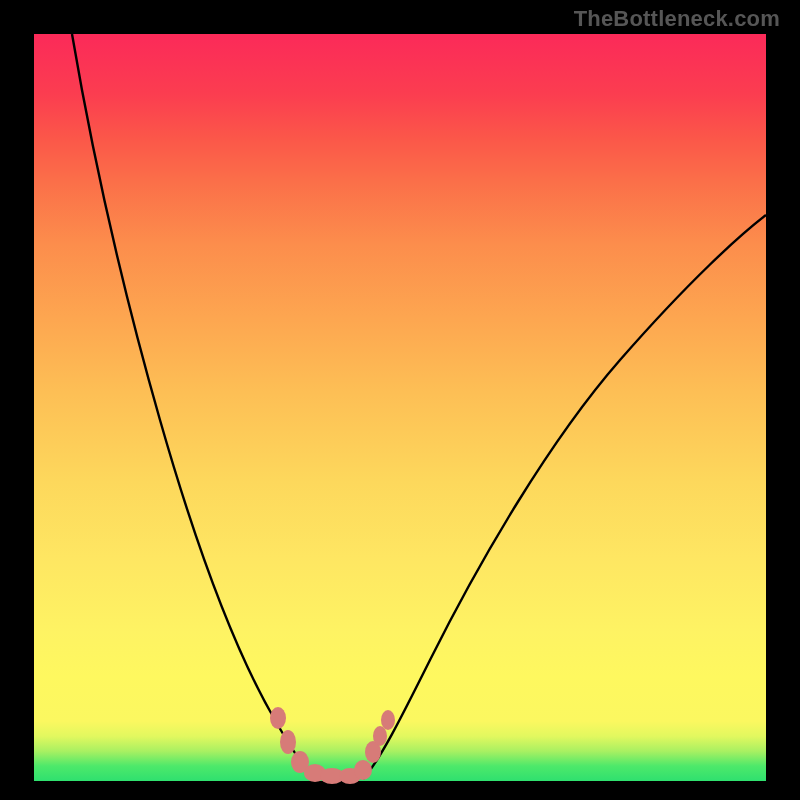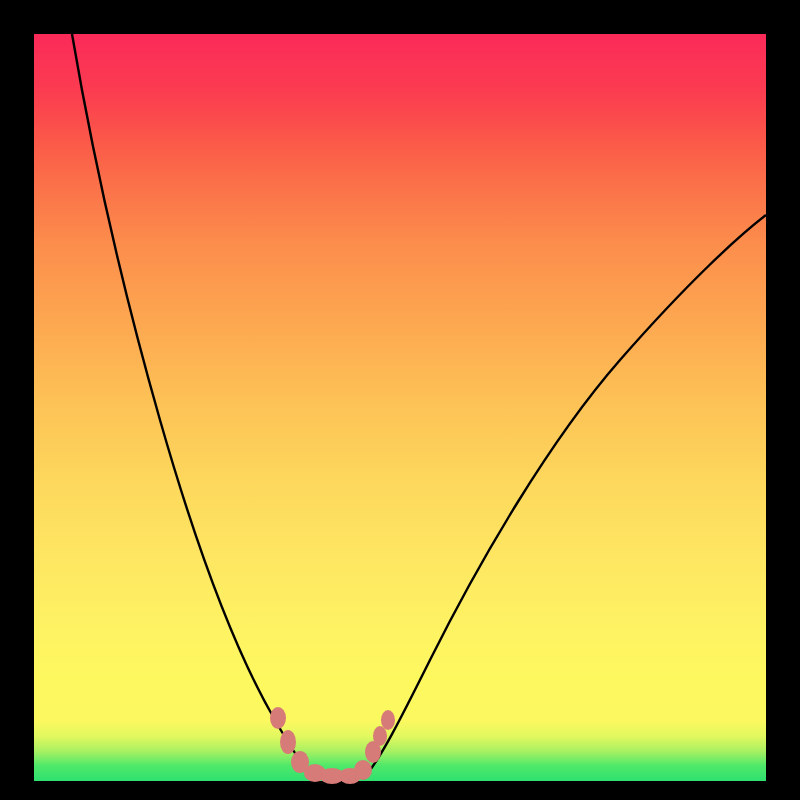--- a/index.html
+++ b/index.html
@@ -61,20 +61,21 @@
     height: 800px;
   }
 </style>
 </head>
 <body>
 
 <div class="canvas">
 
   <div class="plot-area"></div>
 
+  <div class="attribution">TheBottleneck.com</div>
 
   <svg class="curves" viewBox="0 0 800 800">
 
     <path d="M 72 34
              C 90 140, 120 280, 160 420
              C 200 560, 240 660, 275 720
              C 292 750, 305 770, 318 779" fill="none" stroke="#000" stroke-width="2.4"></path>
 
     <path d="M 363 779
              C 380 760, 400 720, 430 660

